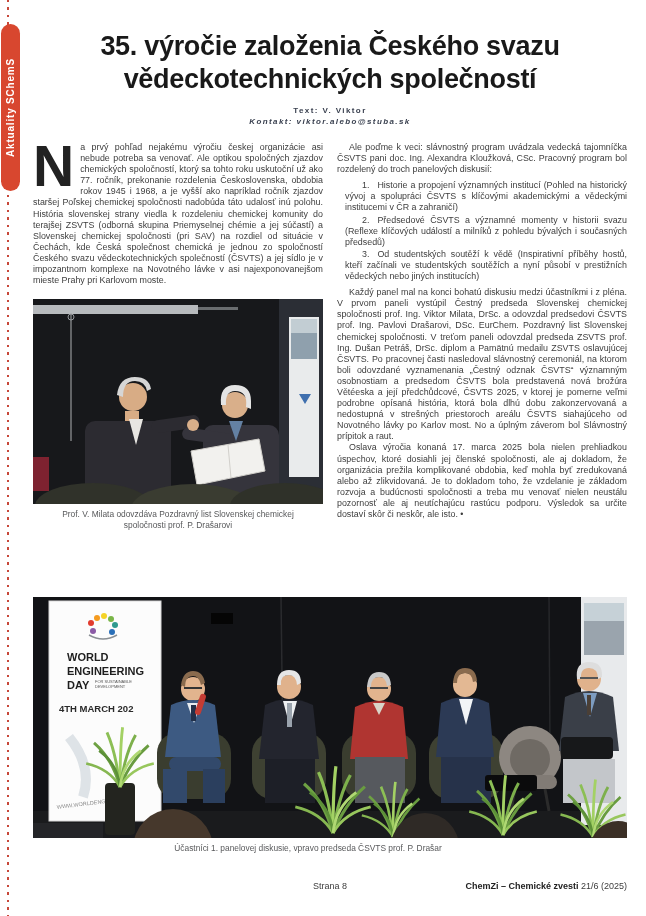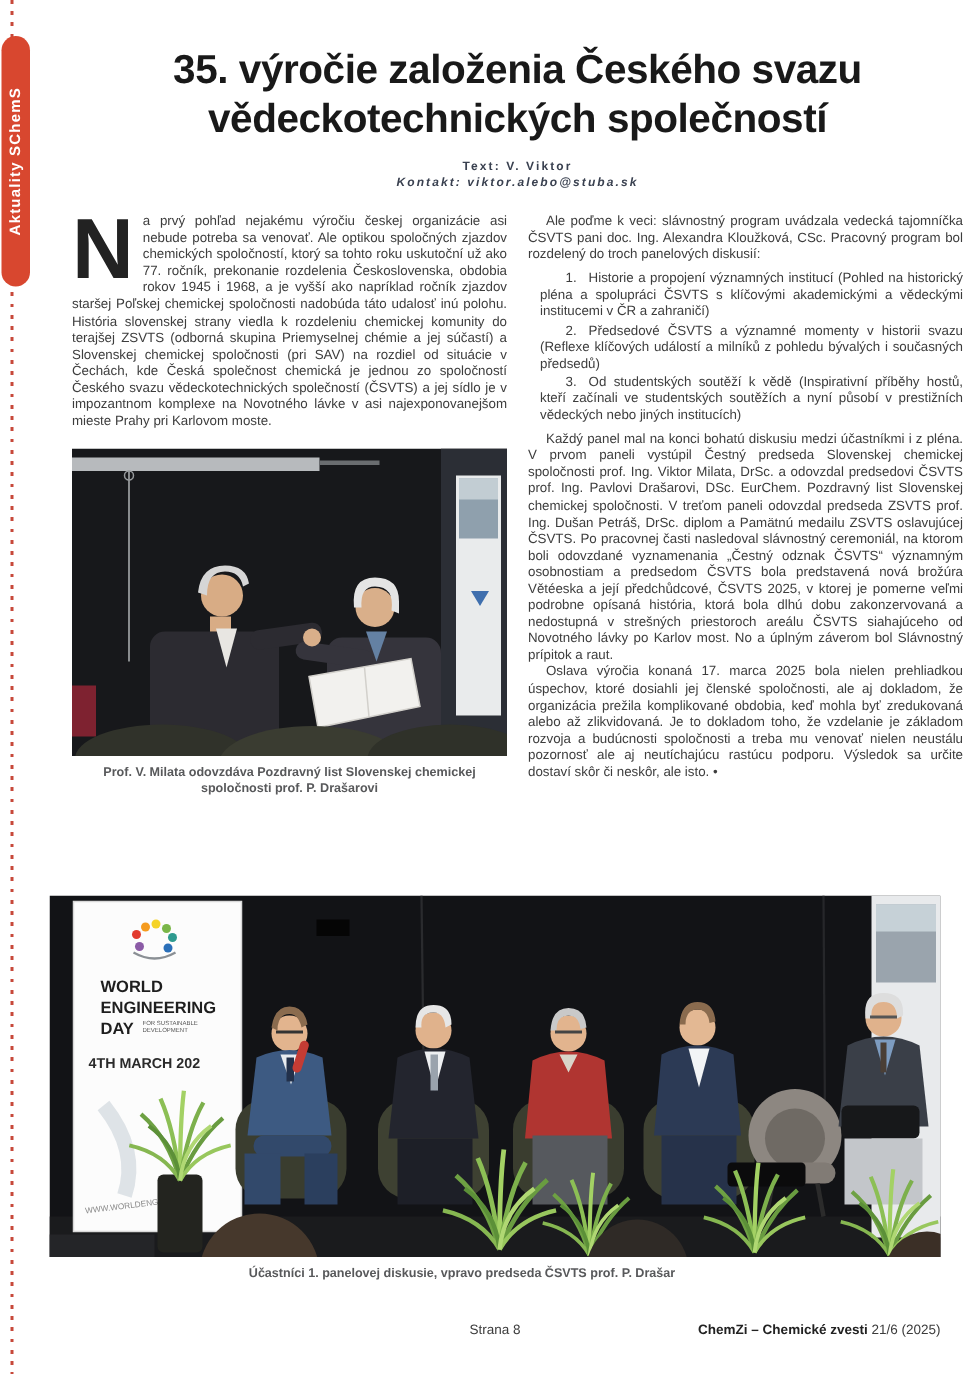--- a/index.html
+++ b/index.html
@@ -18,21 +18,21 @@
   .side-tab {
     position:absolute; left:1px; top:24px; width:19px; height:167px;
     background:#d8472f; border-radius:10px;
     display:flex; align-items:center; justify-content:center;
   }
   .side-tab span {
     writing-mode:vertical-rl; transform:rotate(180deg);
     color:#fff; font-weight:bold; font-size:10px; letter-spacing:0.8px; white-space:nowrap;
   }
 
-  .content { position:absolute; left:48px; top:0; width:594px; }
+  .content { position:absolute; left:33px; top:0; width:594px; }
 
   .title {
     margin-top:30px; text-align:center; font-weight:bold; color:#191919;
     font-size:27px; line-height:33px; letter-spacing:-0.3px;
   }
   .byline { margin-top:9px; text-align:center; font-size:8px; font-weight:bold;
     letter-spacing:1.4px; color:#3a4150; line-height:11px; }
   .byline .kontakt { font-style:italic; }
 
   .cols { display:flex; gap:14px; margin-top:15px; }
@@ -46,21 +46,21 @@
     margin:2px 6px 0 0;
   }
   .list { margin:5px 0 5px 0; }
   .list p { margin:1px 0; padding-left:8px; text-indent:17px; }
   .list .num { margin-right:8px; }
 
   figure { margin:0; }
   .fig1 { margin-top:13px; }
   .caption {
     margin-top:5px; font-size:8.4px; line-height:10.5px; color:#58595b;
-    text-align:center; padding:0 14px;font-weight:bold;
+    text-align:center; padding:0 14px;
   }
   .photo2-wrap { position:absolute; left:33px; top:597px; width:550px; }
   svg { display:block; }
   svg text { font-family:"Liberation Sans", sans-serif; }
 
   .footer { position:absolute; left:33px; top:881px; width:594px; height:14px; font-size:9px; color:#3c3c3c; }
   .footer .page-num { position:absolute; left:0; right:0; text-align:center; }
   .footer .journal { position:absolute; right:0; }
   .footer .journal b { color:#222; }
 </style>
@@ -137,21 +137,21 @@
               <ellipse cx="252" cy="207" rx="55" ry="23" fill="#2f3129"></ellipse>
             </g>
           </svg>
           <figcaption class="caption">Prof. V. Milata odovzdáva Pozdravný list Slovenskej chemickej spoločnosti prof. P. Drašarovi</figcaption>
         </figure>
       </div>
 
       <div class="col body-text">
         <p class="indent">Ale poďme k veci: slávnostný program uvádzala vedecká tajomníčka ČSVTS pani doc. Ing. Alexandra Kloužková, CSc. Pracovný program bol rozdelený do troch panelových diskusií:</p>
         <div class="list">
-          <p><span class="num">1.</span><span>Historie a propojení významných institucí (Pohled na historický pléna a spolupráci ČSVTS s klíčovými akademickými a vědeckými institucemi v ČR a zahraničí)</span></p>
+          <p><span class="num">1.</span><span>Historie a propojení významných institucí (Pohled na historický vývoj a spolupráci ČSVTS s klíčovými akademickými a vědeckými institucemi v ČR a zahraničí)</span></p>
           <p><span class="num">2.</span><span>Předsedové ČSVTS a významné momenty v historii svazu (Reflexe klíčových událostí a milníků z pohledu bývalých i současných předsedů)</span></p>
           <p><span class="num">3.</span><span>Od studentských soutěží k vědě (Inspirativní příběhy hostů, kteří začínali ve studentských soutěžích a nyní působí v prestižních vědeckých nebo jiných institucích)</span></p>
         </div>
         <p class="indent" style="margin-top:5px;">Každý panel mal na konci bohatú diskusiu medzi účastníkmi i z pléna. V prvom paneli vystúpil Čestný predseda Slovenskej chemickej spoločnosti prof. Ing. Viktor Milata, DrSc. a odovzdal predsedovi ČSVTS prof. Ing. Pavlovi Drašarovi, DSc. EurChem. Pozdravný list Slovenskej chemickej spoločnosti. V treťom paneli odovzdal predseda ZSVTS prof. Ing. Dušan Petráš, DrSc. diplom a Pamätnú medailu ZSVTS oslavujúcej ČSVTS. Po pracovnej časti nasledoval slávnostný ceremoniál, na ktorom boli odovzdané vyznamenania „Čestný odznak ČSVTS“ významným osobnostiam a predsedom ČSVTS bola predstavená nová brožúra Větéeska a její předchůdcové, ČSVTS 2025, v ktorej je pomerne veľmi podrobne opísaná história, ktorá bola dlhú dobu zakonzervovaná a nedostupná v strešných priestoroch areálu ČSVTS siahajúceho od Novotného lávky po Karlov most. No a úplným záverom bol Slávnostný prípitok a raut.</p>
         <p class="indent">Oslava výročia konaná 17. marca 2025 bola nielen prehliadkou úspechov, ktoré dosiahli jej členské spoločnosti, ale aj dokladom, že organizácia prežila komplikované obdobia, keď mohla byť zredukovaná alebo až zlikvidovaná. Je to dokladom toho, že vzdelanie je základom rozvoja a budúcnosti spoločnosti a treba mu venovať nielen neustálu pozornosť ale aj neutíchajúcu rastúcu podporu. Výsledok sa určite dostaví skôr či neskôr, ale isto. •</p>
       </div>
     </div>
   </div>
 
   <div class="photo2-wrap">

